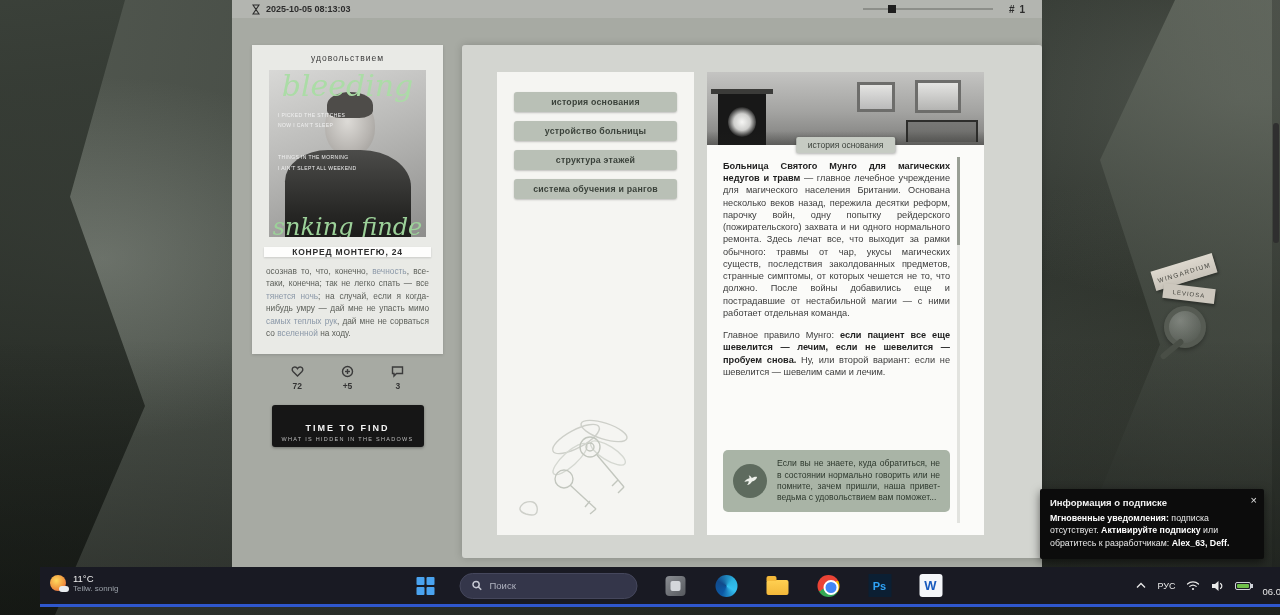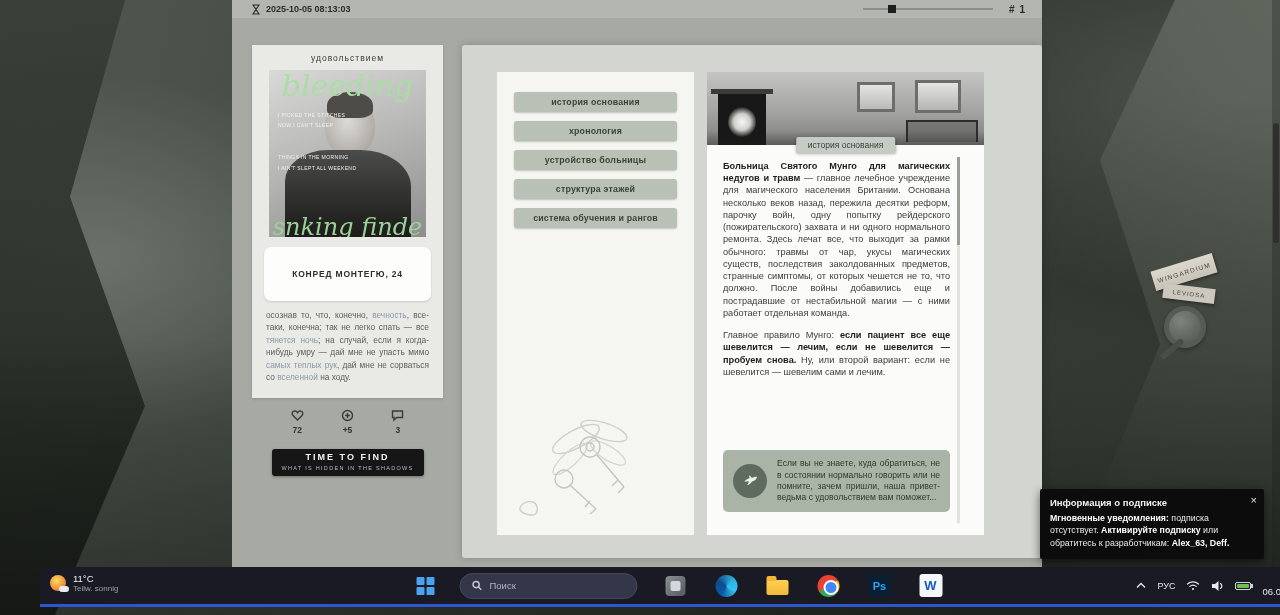--- a/index.html
+++ b/index.html
@@ -54,31 +54,31 @@
   .fig-head::before { content:''; position:absolute; left:2px; top:-4px; width:46px; height:26px;
     border-radius:50% 50% 30% 30%; background:#4e4c49; }
   .fig-body { position:absolute; left:16px; top:80px; width:126px; height:92px; border-radius:34% 40% 0 0;
     background:linear-gradient(180deg,#4c4c4a 0%, #262624 70%, #1b1b19 100%); }
   .photo-script { position:absolute; width:100%; text-align:center; z-index:3;
     font-family:"DejaVu Serif", serif; font-style:italic; color:#abdca6; }
   .photo-script.top { top:-2px; font-size:30px; }
   .photo-script.bottom { bottom:-4px; font-size:24px; color:#9cd199; }
   .photo-caption { position:absolute; left:9px; z-index:3; color:#f1f1f1; font-size:5px; letter-spacing:.4px; }
   .pc1{top:42px;} .pc2{top:52px;} .pc3{top:84px;} .pc4{top:95px;}
-  .name-pill { background:#fdfdfc; border-radius:7px; margin:10px 0 8px; padding:22px 0; text-align:center;
+  .name-pill { background:#fdfdfc; border-radius:0; margin:10px 0 8px; padding:0 0; text-align:center;
     font-size:8.5px; font-weight:bold; letter-spacing:.8px; color:#2e2e2e;
     box-shadow:0 1px 2px rgba(0,0,0,.14); cursor:pointer; }
   .bio { font-size:8.3px; line-height:1.5; color:#5b5e58; text-align:justify; padding:0 2px; }
   .bio .lnk { color:#8b98a8; cursor:pointer; }
   .stats { display:flex; justify-content:space-around; padding:11px 20px 5px; }
   .stat { display:flex; flex-direction:column; align-items:center; gap:3px; color:#3c3c3c; cursor:pointer; }
   .stat svg { width:13px; height:13px; stroke:#3b3b3b; fill:none; stroke-width:1.4; }
   .stat-val { font-size:8.5px; font-weight:bold; color:#343434; }
   .cta { display:block; margin:9px auto 0; width:152px; background:#161616; border:none; border-radius:3px;
-    padding:3px 4px 5px; text-align:center; cursor:pointer; box-shadow:0 1px 3px rgba(0,0,0,.35); }
+    padding:18px 4px 5px; text-align:center; cursor:pointer; box-shadow:0 1px 3px rgba(0,0,0,.35); }
   .cta-main { display:block; color:#f4f4f4; font-size:9px; font-weight:bold; letter-spacing:2px; }
   .cta-sub { display:block; color:#bcbcbc; font-size:5.5px; letter-spacing:1.3px; margin-top:3px; }
 
   
   .main-panel { position:absolute; left:230px; top:45px; width:580px; height:513px;
     background:#d3d5d0; border-radius:3px; box-shadow:0 0 8px rgba(0,0,0,.18); }
   .nav-panel { position:absolute; left:35px; top:27px; width:197px; height:463px; background:#f5f5f2; }
   .nav-btn { display:block; width:163px; margin:9px auto 0; background:#b9c0b6; border:none; border-radius:3px;
     padding:5px 2px; font-family:"Liberation Sans", sans-serif; font-size:8.8px; font-weight:600;
     color:#3b423b; letter-spacing:.2px; box-shadow:0 1px 2px rgba(0,0,0,.22); cursor:pointer; }
@@ -254,21 +254,20 @@
       <button class="cta">
         <span class="cta-main">TIME TO FIND</span>
         <span class="cta-sub">WHAT IS HIDDEN IN THE SHADOWS</span>
       </button>
     </aside>
 
     <section class="main-panel">
 
       <nav class="nav-panel">
         <button class="nav-btn">история основания</button>
-        <button class="nav-btn">хронология</button>
         <button class="nav-btn">устройство больницы</button>
         <button class="nav-btn">структура этажей</button>
         <button class="nav-btn">система обучения и рангов</button>
         <svg class="keys-art" width="180" height="120" viewBox="0 0 180 120" fill="none" stroke="#c0c4bc" stroke-width="1.4">
           <ellipse cx="70" cy="38" rx="26" ry="9" transform="rotate(-28 70 38)" stroke="#cbcec7"></ellipse>
           <ellipse cx="98" cy="30" rx="24" ry="8" transform="rotate(18 98 30)" stroke="#cbcec7"></ellipse>
           <ellipse cx="64" cy="58" rx="22" ry="7" transform="rotate(-42 64 58)" stroke="#d4d7d0"></ellipse>
           <ellipse cx="102" cy="52" rx="20" ry="7" transform="rotate(32 102 52)" stroke="#d4d7d0"></ellipse>
           <circle cx="84" cy="46" r="10"></circle>
             <circle cx="84" cy="46" r="4"></circle>

